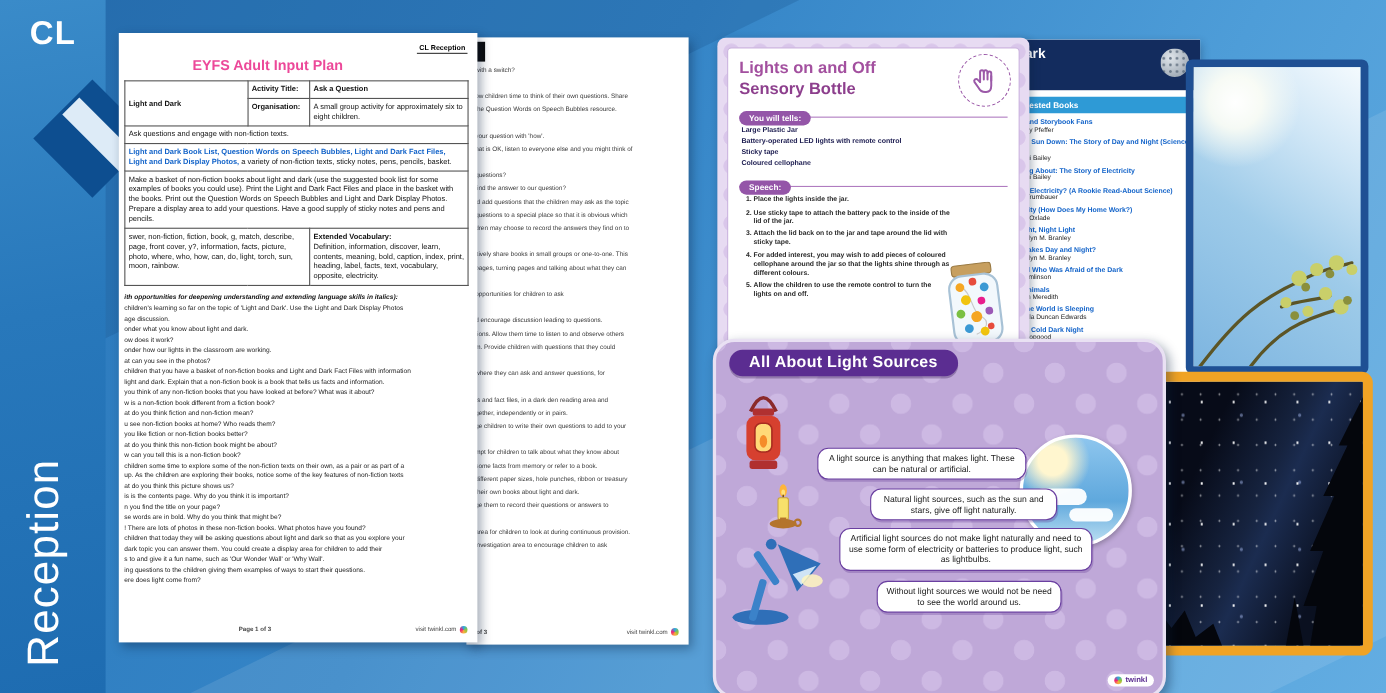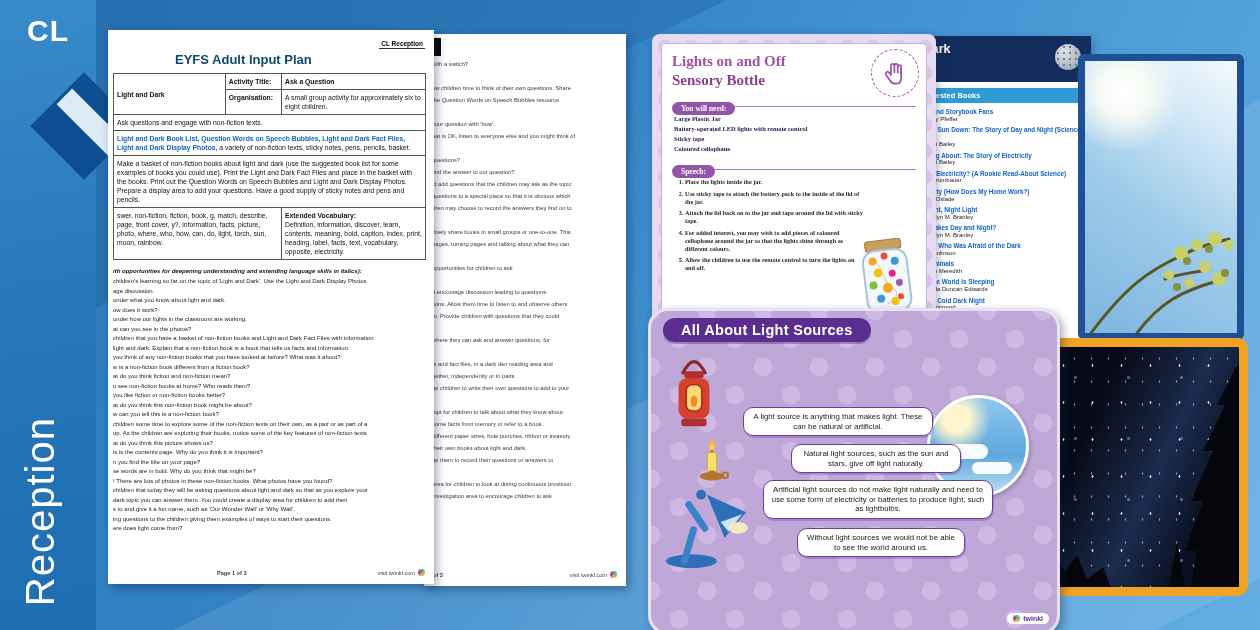--- a/index.html
+++ b/index.html
@@ -33,21 +33,21 @@
   .page2 { left:424px; top:34px; width:202px; height:552px; }
   .page2-black { position:absolute; left:0; top:4px; width:17px; height:18px; background:#0b0b0b; }
   .page2-lines { position:absolute; left:8px; top:24px; right:6px; font-size:5.8px; line-height:12px; color:#3a3a3a; }
   .page2-lines .tline { min-height:12px; }
 
   
   .page1 { left:108px; top:30px; width:326px; height:554px; }
   .page1-inner { position:absolute; inset:0; padding:8px 8px 22px 5px; box-sizing:border-box; }
   .p1-badge { position:absolute; top:10px; right:9px; font-size:6.5px; font-weight:bold; color:#000;
               border-bottom:1px solid #333; padding:0 2px 1px; }
-  .p1-title { margin:14px 0 6px 62px; font-size:13px; font-weight:bold; color:#0c4a6e; }
+  .p1-title { margin:14px 0 6px 62px; font-size:13px; font-weight:bold; color:#ec4899; }
   .plan-table { width:100%; border-collapse:collapse; font-size:6.8px; line-height:9px; color:#111; table-layout:fixed; }
   .plan-table td { border:1px solid #555; padding:3px; vertical-align:top; }
   .w1{width:36%} .w2{width:17%} .w3{width:47%}
   .bold { font-weight:bold; }
   .topic-cell { font-weight:bold; vertical-align:middle !important; }
   .links { color:#1263c9; font-weight:bold; cursor:pointer; }
   .p1-intro { margin-top:8px; font-size:6px; font-style:italic; font-weight:bold; color:#111; }
   .p1-lines { margin-top:3px; font-size:6px; line-height:9.5px; color:#222; }
   .p1-lines .tline { min-height:9.5px; }
 
@@ -86,21 +86,21 @@
                    linear-gradient(115deg,#070b18 25%,#16233f 48%,#1b2c50 55%,#0a1020 78%);
                  background-size:29px 37px, 17px 23px, 53px 61px, 100% 100%; }
   .photo-night svg { position:absolute; inset:0; }
 
   
   .sensory { position:absolute; left:652px; top:34px; width:284px; height:300px; border-radius:8px;
              padding:9px; box-sizing:border-box; box-shadow:2px 3px 8px rgba(8,30,60,0.32);
              background-color:#e7dbf2;
              background-image:radial-gradient(#d9c6ea 7px, transparent 7.6px); background-size:26px 26px; }
   .sensory-inner { position:relative; width:100%; height:100%; background:#fff; border:1px solid #cbb3de;
-                   border-radius:4px; padding:9px 10px; box-sizing:border-box; overflow:hidden;font-family:Liberation Serif, serif; }
+                   border-radius:4px; padding:9px 10px; box-sizing:border-box; overflow:hidden; }
   .sc-title { color:#a3509f; font-size:15px; font-weight:bold; }
   .sc-sub { color:#8d3f8d; font-size:15px; font-weight:bold; margin-top:2px; }
   .hand-badge { position:absolute; top:5px; right:7px; width:46px; height:46px; border:1.6px dashed #9b59a8;
                 border-radius:50%; display:flex; align-items:center; justify-content:center; }
   .pill-row { position:relative; margin:8px 0 5px; height:13px; }
   .pill-row::before { content:""; position:absolute; left:0; right:0; top:9px; border-top:1.2px solid #b07cc0; }
   .pill { position:relative; z-index:1; display:inline-block; background:#9455a8; color:#fff; font-weight:bold;
           font-size:7.5px; padding:2px 9px; border-radius:9px; }
   .need-line { font-size:6.4px; font-weight:bold; color:#1c1c50; margin:3px 0 3px 2px; }
   .method-steps { margin:2px 0 0 13px; padding:0; }
@@ -396,21 +396,21 @@
           <g fill="none" stroke="#9b59a8" stroke-width="1.6" stroke-linecap="round" stroke-linejoin="round">
             <path d="M8 13 V5 a1.5 1.5 0 0 1 3 0 V11"></path>
             <path d="M11 5 a1.5 1.5 0 0 1 3 0 V11"></path>
             <path d="M14 6 a1.5 1.5 0 0 1 3 0 V12"></path>
             <path d="M8 13 l-2 -2 a1.6 1.6 0 0 0 -2.6 1.8 L7 18 c1 2 2.5 3 5 3 h1 c3 0 4 -2 4 -5 V8"></path>
           </g>
         </svg>
       </div>
 
       <div class="pill-row">
-        <span class="pill">You will need:</span>
+        <span class="pill">You will tells:</span>
       </div>
       <div class="needs">
 
       <div class="need-line">Large Plastic Jar</div>
           <div class="need-line">Battery-operated LED lights with remote control</div>
           <div class="need-line">Sticky tape</div>
           <div class="need-line">Coloured cellophane</div>
         </div>
 
       <div class="pill-row">
@@ -487,21 +487,21 @@
       <rect x="38" y="16" width="7" height="36" rx="3" fill="#3b82c9" transform="rotate(-34 42 34)"></rect>
       <path d="M52 12 L92 30 L70 56 Z" fill="#2f6fb8"></path>
       <path d="M66 40 L88 32 L74 50 Z" fill="#cfe4f6"></path>
       <ellipse cx="84" cy="46" rx="10" ry="6" fill="#fff6c0" opacity="0.85"></ellipse>
       <circle cx="46" cy="12" r="5" fill="#2f6fb8"></circle>
     </svg>
 
     <div class="pbox pb3">Natural light sources, such as the sun and stars, give off light naturally.</div>
     <div class="pbox pb2">A light source is anything that makes light. These can be natural or artificial.</div>
     <div class="pbox pb4">Artificial light sources do not make light naturally and need to use some form of electricity or batteries to produce light, such as lightbulbs.</div>
-    <div class="pbox pb5">Without light sources we would not be able to see the world around us.</div>
+    <div class="pbox pb5">Without light sources we would not be need to see the world around us.</div>
 
     <div class="poster-brand">
       <span class="twinkl-dot"></span>
       <span>twinkl</span>
     </div>
   </div>
 
 </div>
 
 </body></html>

